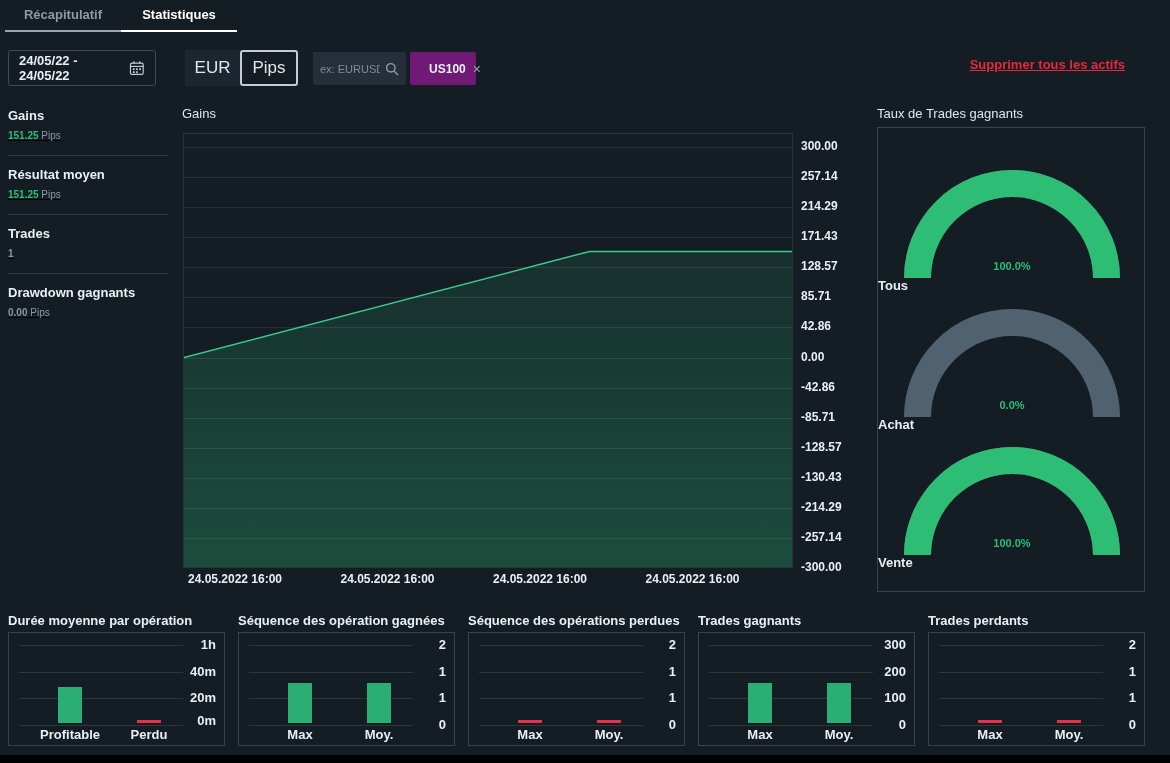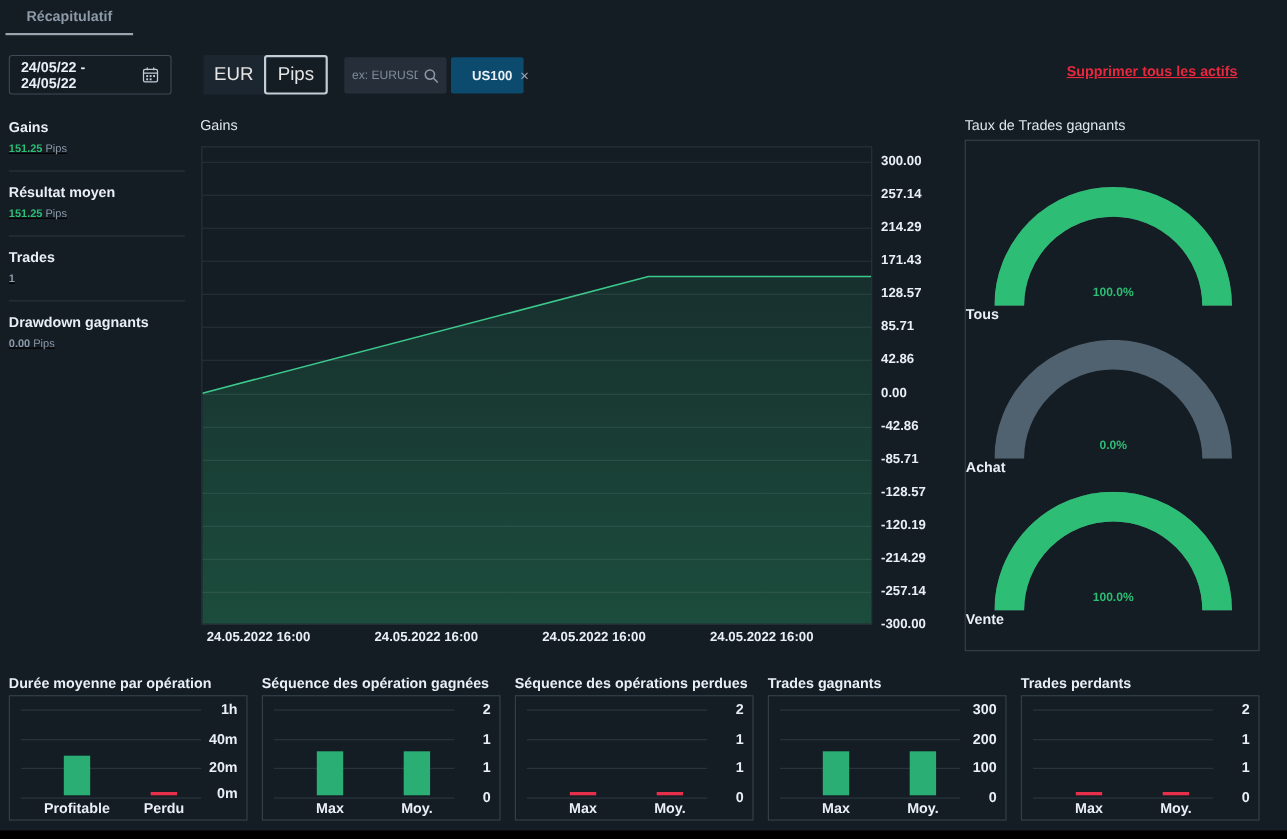--- a/index.html
+++ b/index.html
@@ -20,21 +20,21 @@
   .segmented { position:absolute; left:185px; top:50px; height:36px; display:flex; }
   .seg { height:36px; border:none; color:#e5e5e5; font-size:17px; font-weight:400;
     font-family:"Liberation Sans",sans-serif; cursor:pointer; }
   .seg.eur { width:55px; background:#1c2630; }
   .seg.pips { width:58px; background:transparent; border:2px solid #c3cdd7; border-radius:3px; }
   .search { position:absolute; left:313px; top:52px; width:93px; height:33px; background:#262f39;
     border-radius:2px; display:flex; align-items:center; justify-content:center; gap:5px; }
   .search input { width:60px; background:transparent; border:none; outline:none; font-size:11px;
     color:#8b98a5; font-family:"Liberation Sans",sans-serif; }
   .search input::placeholder { color:#7e8b98; }
-  .tag { position:absolute; left:410px; top:52px; width:66px; height:33px; background:#0c4a6e;
+  .tag { position:absolute; left:410px; top:52px; width:66px; height:33px; background:#701a75;
     border-radius:2px; display:flex; align-items:center; justify-content:center; gap:7px;
     color:#e9eff5; font-size:12px; font-weight:700; cursor:pointer;padding-left:24px; }
   .tag .x { color:#97a2ae; font-weight:400; font-size:14px; }
   .remove-link { position:absolute; right:45px; top:57px; color:#e8283c; font-size:13px;
     font-weight:600; text-decoration:underline; cursor:pointer; }
 
   
   .sidebar { position:absolute; left:8px; top:97px; width:160px; }
   .stat { padding:12px 0 11px; border-bottom:1px solid #2b3640; }
   .stat:last-child { border-bottom:none; }
@@ -79,20 +79,21 @@
   .cat { position:absolute; top:94px; width:80px; text-align:center; font-size:13px;
     font-weight:700; color:#e9eff5; }
 </style>
 </head>
 <body>
 
 <div class="app">
 
   <header class="tabbar">
     <div class="tab">Récapitulatif</div>
+    <div class="tab active">Statistiques</div>
   </header>
 
   <div class="date-input">
     <span>24/05/22 - 24/05/22</span>
     <svg width="16" height="16" viewBox="0 0 16 16">
       <rect x="1.5" y="3" width="13" height="11.5" rx="1.5" fill="none" stroke="#c2ccd6" stroke-width="1.2"></rect>
       <line x1="1.5" y1="6.4" x2="14.5" y2="6.4" stroke="#c2ccd6" stroke-width="1.2"></line>
       <line x1="5" y1="1.2" x2="5" y2="3.8" stroke="#c2ccd6" stroke-width="1.2"></line>
       <line x1="11" y1="1.2" x2="11" y2="3.8" stroke="#c2ccd6" stroke-width="1.2"></line>
       <rect x="4" y="8.3" width="1.8" height="1.8" fill="#c2ccd6"></rect>
@@ -175,21 +176,21 @@
         <div class="ytick" style="top: 69.0714px;">257.14</div>
         <div class="ytick" style="top: 99.1429px;">214.29</div>
         <div class="ytick" style="top: 129.214px;">171.43</div>
         <div class="ytick" style="top: 159.286px;">128.57</div>
         <div class="ytick" style="top: 189.357px;">85.71</div>
         <div class="ytick" style="top: 219.429px;">42.86</div>
         <div class="ytick" style="top: 249.5px;">0.00</div>
         <div class="ytick" style="top: 279.571px;">-42.86</div>
         <div class="ytick" style="top: 309.643px;">-85.71</div>
         <div class="ytick" style="top: 339.714px;">-128.57</div>
-        <div class="ytick" style="top: 369.786px;">-120.19</div>
+        <div class="ytick" style="top: 369.786px;">-130.43</div>
         <div class="ytick" style="top: 399.857px;">-214.29</div>
         <div class="ytick" style="top: 429.929px;">-257.14</div>
         <div class="ytick" style="top: 460px;">-300.00</div>
       </div>
     <div id="mainX">
         <div class="xtick" style="left: -7px;">24.05.2022 16:00</div>
         <div class="xtick" style="left: 145.5px;">24.05.2022 16:00</div>
         <div class="xtick" style="left: 298px;">24.05.2022 16:00</div>
         <div class="xtick" style="left: 450.5px;">24.05.2022 16:00</div>
       </div>

